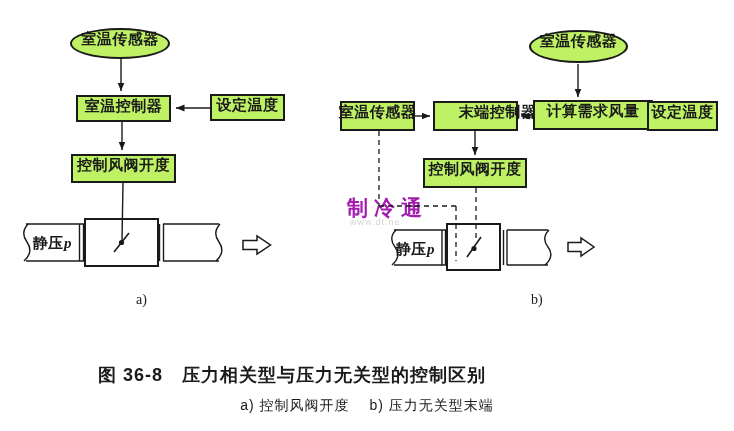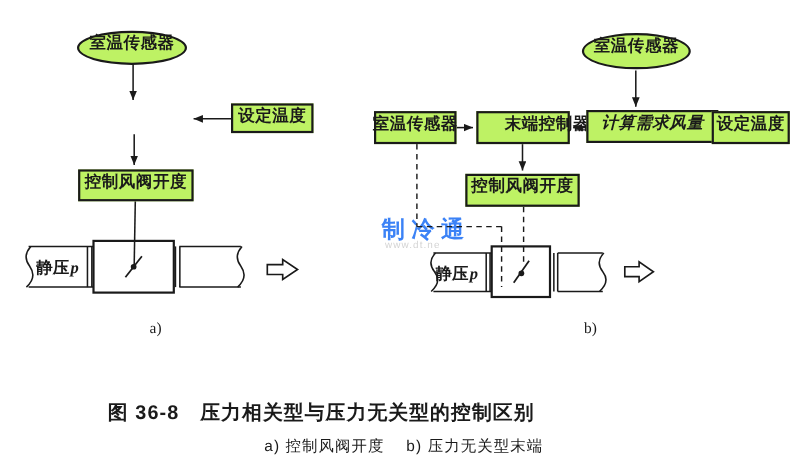--- a/index.html
+++ b/index.html
@@ -14,21 +14,21 @@
     font-size:15px;font-weight:700;white-space:nowrap;letter-spacing:0.5px;
   }
   .ellipse{border-radius:50%;}
   .freelabel{
     position:absolute;font-size:15px;font-weight:700;white-space:nowrap;
   }
   .psym{font-family:"Liberation Serif", serif;font-style:italic;font-weight:700;font-size:15px;padding-left:1px;}
   .sublabel{position:absolute;font-size:14px;font-weight:400;font-family:"Liberation Serif", serif;}
   .wm-brand{
     position:absolute;left:347px;top:194px;font-size:21px;font-weight:700;
-    color:#3b82f6;letter-spacing:6px;white-space:nowrap;
+    color:#a21caf;letter-spacing:6px;white-space:nowrap;
   }
   .wm-url{
     position:absolute;left:350px;top:217px;font-size:9px;color:#d4d4d4;
     letter-spacing:1px;white-space:nowrap;
   }
   .cap-title{
     position:absolute;left:0;top:363px;width:584px;text-align:center;
     font-size:18px;font-weight:700;letter-spacing:1px;
   }
   .cap-sub{
@@ -104,41 +104,44 @@
       <line x1="379" y1="131" x2="379" y2="206"></line>
       <line x1="379" y1="206" x2="456" y2="206"></line>
       <line x1="456" y1="206" x2="456" y2="261"></line>
       <line x1="476" y1="188" x2="476" y2="242"></line>
     </g>
   </svg>
 
   <div class="node ellipse" style="left:70px;top:28px;width:100px;height:31px;">
     <span>室温传感器</span>
   </div>
+  <div class="node" style="left:76px;top:95px;width:95px;height:27px;">
+    <span>室温控制器</span>
+  </div>
   <div class="node" style="left:210px;top:94px;width:75px;height:27px;">
     <span>设定温度</span>
   </div>
   <div class="node" style="left:71px;top:154px;width:105px;height:29px;">
     <span>控制风阀开度</span>
   </div>
   <div class="freelabel" style="left:33px;top:234px;">
     <span>静压</span><span class="psym">p</span>
   </div>
   <div class="sublabel" style="left:136px;top:292px;">a)</div>
 
   <div class="node ellipse" style="left:529px;top:30px;width:99px;height:33px;">
     <span>室温传感器</span>
   </div>
   <div class="node" style="left:340px;top:101px;width:75px;height:30px;">
     <span>室温传感器</span>
   </div>
   <div class="node" style="left:433px;top:101px;width:85px;height:30px;padding-left:44px;">
     <span>末端控制器</span>
   </div>
-  <div class="node" style="left:533px;top:100px;width:120px;height:30px;font-style:italic;">
+  <div class="node" style="left:533px;top:100px;width:120px;height:30px;">
     <span>计算需求风量</span>
   </div>
   <div class="node" style="left:647px;top:101px;width:71px;height:30px;">
     <span>设定温度</span>
   </div>
   <div class="node" style="left:423px;top:158px;width:104px;height:30px;">
     <span>控制风阀开度</span>
   </div>
   <div class="freelabel" style="left:396px;top:240px;">
     <span>静压</span><span class="psym">p</span>

